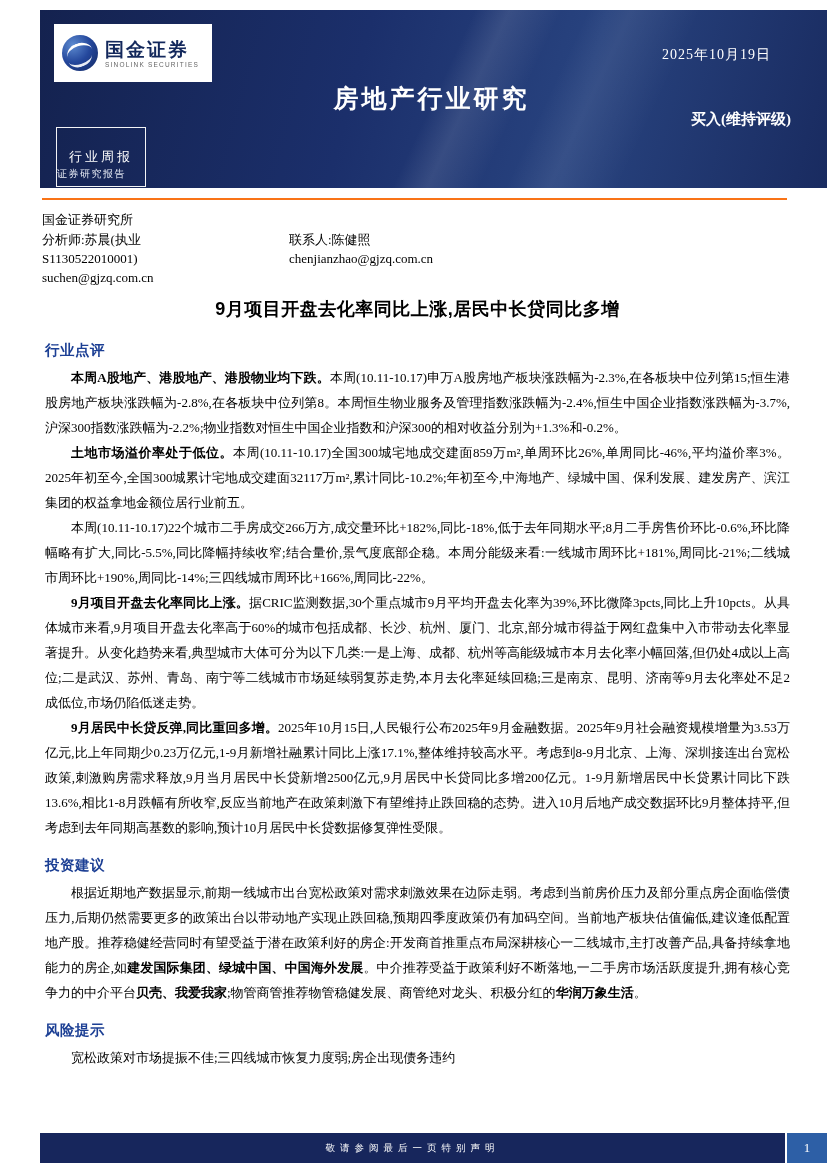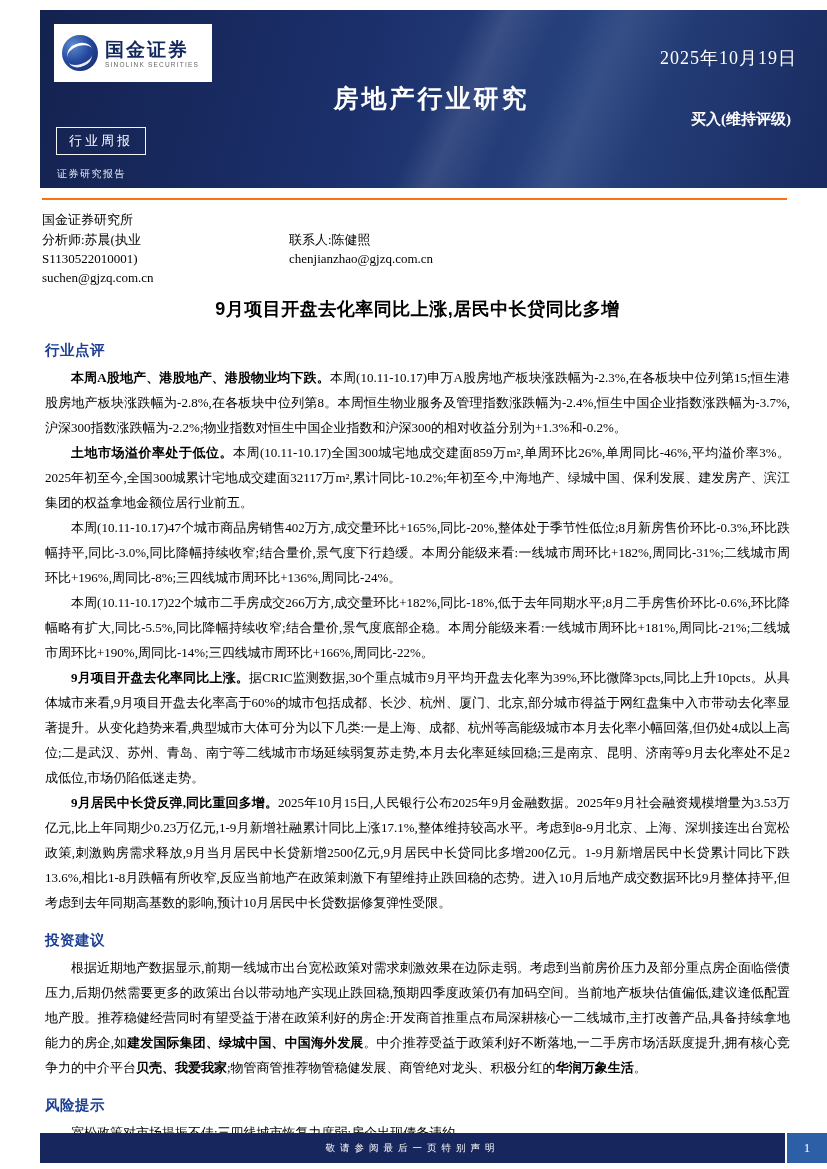--- a/index.html
+++ b/index.html
@@ -27,27 +27,27 @@
   }
   .logo-mark { position:relative; width:36px; height:36px; border-radius:50%; flex:none;
     background:radial-gradient(circle at 30% 28%, #5d8bd0 0%, #24479c 48%, #12275f 100%); }
   .logo-mark::before { content:""; position:absolute; left:5px; top:8px; width:26px; height:18px;
     border-radius:50%; border-top:3px solid #fff; transform:rotate(-18deg); }
   .logo-mark::after { content:""; position:absolute; left:6px; top:15px; width:24px; height:14px;
     border-radius:50%; border-bottom:3px solid rgba(255,255,255,0.9); transform:rotate(-18deg); }
   .logo-cn { font-family:"Liberation Sans", sans-serif; font-weight:bold; color:#13285c;
     font-size:19px; letter-spacing:2px; line-height:22px; }
   .logo-en { font-family:"Liberation Sans", sans-serif; color:#666; font-size:6.5px; letter-spacing:1.2px; }
-  .hdr-date { position:absolute; right:30px; top:36px; color:#fff; font-size:18px; letter-spacing:1px; }
+  .hdr-date { position:absolute; right:56px; top:36px; color:#fff; font-size:14px; letter-spacing:1px; }
   .hdr-title { position:absolute; left:0; right:4px; top:72px; text-align:center; color:#fff;
     font-size:25px; font-weight:bold; letter-spacing:3px;
     font-family:"Liberation Sans", sans-serif; }
   .hdr-rating { position:absolute; right:36px; top:100px; color:#fff; font-size:15px; font-weight:bold; }
   .hdr-type { position:absolute; left:16px; top:117px; border:1px solid rgba(255,255,255,0.95);
-    color:#fff; font-size:13px; padding:4px 12px; letter-spacing:3px; }
+    color:#fff; font-size:13px; padding:20px 12px; letter-spacing:3px; }
   .hdr-cat { position:absolute; left:17px; top:157px; color:#e9edf6; font-size:10px; letter-spacing:1.5px; }
   
   .contacts { position:absolute; left:42px; right:40px; top:198px;
     border-top:2px solid #f97316; padding-top:10px; font-size:13px; line-height:19px; }
   .contact-cols { display:flex; margin-top:1px; }
   .col-analyst { width:247px; }
   
   .content { position:absolute; left:45px; right:37px; top:293px; }
   .article-title { margin:4px 0 20px; text-align:center; font-size:18px;
     font-weight:bold; letter-spacing:0.5px; font-family:"Liberation Sans", sans-serif; }
@@ -99,21 +99,20 @@
 
   <div class="content">
     <h1 class="article-title">9月项目开盘去化率同比上涨,居民中长贷同比多增</h1>
 
     <h2 class="sec-heading">行业点评</h2>
 
     <p class="body"><span class="b">本周A股地产、港股地产、港股物业均下跌。</span><span>本周(10.11-10.17)申万A股房地产板块涨跌幅为-2.3%,在各板块中位列第15;恒生港股房地产板块涨跌幅为-2.8%,在各板块中位列第8。本周恒生物业服务及管理指数涨跌幅为-2.4%,恒生中国企业指数涨跌幅为-3.7%,沪深300指数涨跌幅为-2.2%;物业指数对恒生中国企业指数和沪深300的相对收益分别为+1.3%和-0.2%。</span></p>
 
     <p class="body"><span class="b">土地市场溢价率处于低位。</span><span>本周(10.11-10.17)全国300城宅地成交建面859万m²,单周环比26%,单周同比-46%,平均溢价率3%。2025年初至今,全国300城累计宅地成交建面32117万m²,累计同比-10.2%;年初至今,中海地产、绿城中国、保利发展、建发房产、滨江集团的权益拿地金额位居行业前五。</span></p>
 
-    <p class="body"><span>本周(10.11-10.17)47个城市商品房销售402万方,成交量环比+165%,同比-20%,整体处于季节性低位;8月新房售价环比-0.3%,环比跌幅持平,同比-3.0%,同比降幅持续收窄;结合量价,景气度下行趋缓。本周分能级来看:一线城市周环比+182%,周同比-31%;二线城市周环比+196%,周同比-8%;三四线城市周环比+136%,周同比-24%。</span></p>
 
     <p class="body"><span>本周(10.11-10.17)22个城市二手房成交266万方,成交量环比+182%,同比-18%,低于去年同期水平;8月二手房售价环比-0.6%,环比降幅略有扩大,同比-5.5%,同比降幅持续收窄;结合量价,景气度底部企稳。本周分能级来看:一线城市周环比+181%,周同比-21%;二线城市周环比+190%,周同比-14%;三四线城市周环比+166%,周同比-22%。</span></p>
 
     <p class="body"><span class="b">9月项目开盘去化率同比上涨。</span><span>据CRIC监测数据,30个重点城市9月平均开盘去化率为39%,环比微降3pcts,同比上升10pcts。从具体城市来看,9月项目开盘去化率高于60%的城市包括成都、长沙、杭州、厦门、北京,部分城市得益于网红盘集中入市带动去化率显著提升。从变化趋势来看,典型城市大体可分为以下几类:一是上海、成都、杭州等高能级城市本月去化率小幅回落,但仍处4成以上高位;二是武汉、苏州、青岛、南宁等二线城市市场延续弱复苏走势,本月去化率延续回稳;三是南京、昆明、济南等9月去化率处不足2成低位,市场仍陷低迷走势。</span></p>
 
     <p class="body"><span class="b">9月居民中长贷反弹,同比重回多增。</span><span>2025年10月15日,人民银行公布2025年9月金融数据。2025年9月社会融资规模增量为3.53万亿元,比上年同期少0.23万亿元,1-9月新增社融累计同比上涨17.1%,整体维持较高水平。考虑到8-9月北京、上海、深圳接连出台宽松政策,刺激购房需求释放,9月当月居民中长贷新增2500亿元,9月居民中长贷同比多增200亿元。1-9月新增居民中长贷累计同比下跌13.6%,相比1-8月跌幅有所收窄,反应当前地产在政策刺激下有望维持止跌回稳的态势。进入10月后地产成交数据环比9月整体持平,但考虑到去年同期高基数的影响,预计10月居民中长贷数据修复弹性受限。</span></p>
 
     <h2 class="sec-heading">投资建议</h2>
 
     <p class="body"><span>根据近期地产数据显示,前期一线城市出台宽松政策对需求刺激效果在边际走弱。考虑到当前房价压力及部分重点房企面临偿债压力,后期仍然需要更多的政策出台以带动地产实现止跌回稳,预期四季度政策仍有加码空间。当前地产板块估值偏低,建议逢低配置地产股。推荐稳健经营同时有望受益于潜在政策利好的房企:开发商首推重点布局深耕核心一二线城市,主打改善产品,具备持续拿地能力的房企,如</span><span class="b">建发国际集团、绿城中国、中国海外发展</span><span>。中介推荐受益于政策利好不断落地,一二手房市场活跃度提升,拥有核心竞争力的中介平台</span><span class="b">贝壳、我爱我家</span><span>;物管商管推荐物管稳健发展、商管绝对龙头、积极分红的</span><span class="b">华润万象生活</span><span>。</span></p>

